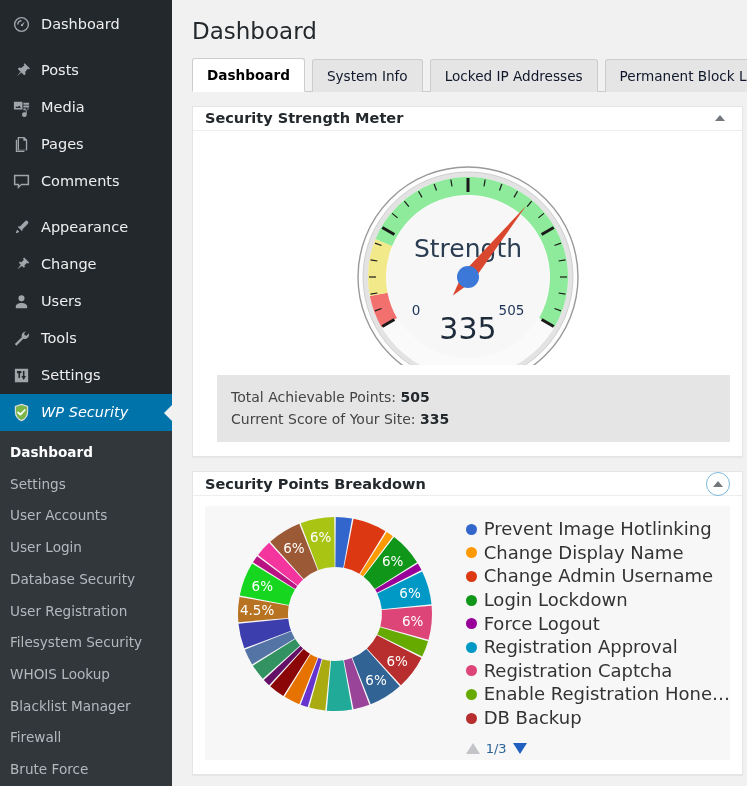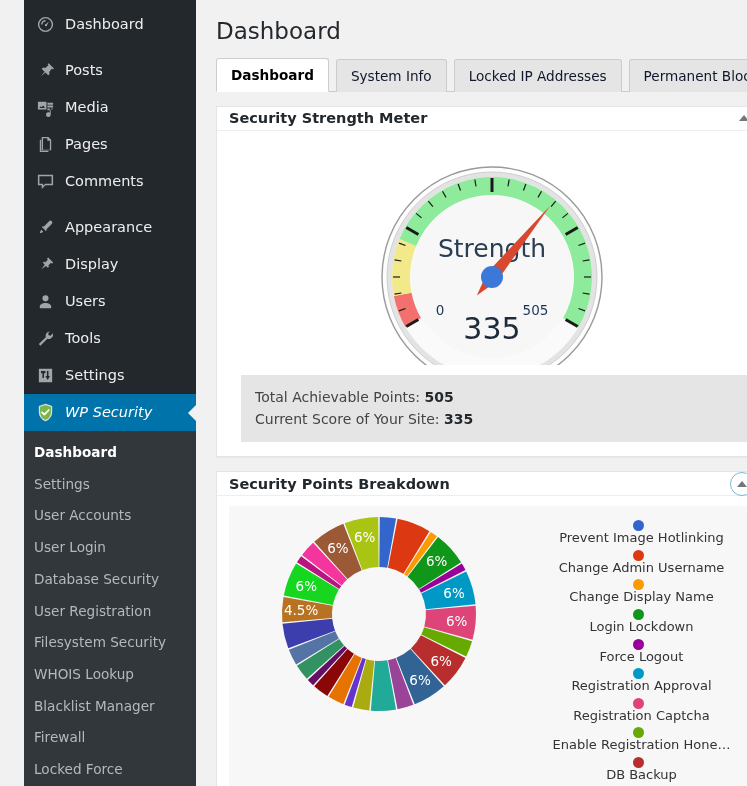--- a/index.html
+++ b/index.html
@@ -3,21 +3,21 @@
 <meta charset="utf-8">
 <style>
   * { box-sizing: border-box; }
   html, body {
     margin: 0; padding: 0;
     width: 747px; height: 786px;
     overflow: hidden;
     background: #f1f1f1;
     font-family: "DejaVu Sans", "Liberation Sans", sans-serif;
   }
-  #app { position: relative; width: 747px; height: 786px; display: flex; padding-left: 24px; }
+  #app { position: relative; width: 747px; height: 786px; display: flex; }
 
   
   #sidebar {
     width: 172px; min-width: 172px; height: 786px;
     background: #23282d; color: #eee;
     position: relative; overflow: hidden;
   }
   .menu-top { padding-top: 6px; }
   .menu-item {
     display: flex; align-items: center;
@@ -132,22 +132,22 @@
     background: #f7f7f7; display: flex;
     align-items: flex-start; padding: 6px 0 4px 0;
     position: relative; min-height: 212px;
   }
   .donut-col { width: 300px; display: flex; justify-content: center; }
   .legend-col {
     flex: 1; padding-top: 8px; position: relative;
   }
   .legend-row {
     display: flex; align-items: center;
-    font-size: 13px; color: #333; line-height: 1;
-    margin-bottom: 5.6px; white-space: nowrap; flex-direction: column;
+    font-size: 18px; color: #333; line-height: 1;
+    margin-bottom: 5.6px; white-space: nowrap;
   }
   .legend-dot {
     width: 11px; height: 11px; border-radius: 50%;
     margin-right: 7px; flex-shrink: 0;
   }
   .pager {
     display: flex; align-items: center;
     margin-top: 14px; font-size: 13px; color: #2a6496;
   }
   .tri-up-dis {
@@ -220,21 +220,21 @@
             </svg>
           </span>
           <span class="menu-label">Appearance</span>
         </div>
         <div class="menu-item">
           <span class="mi-icon">
             <svg width="19" height="19" viewBox="0 0 20 20" fill="currentColor">
               <path d="M12.8 2.6l-1.3 1.3 1 1-3 3-1-1-1.3 1.3 2 2-3.6 4.9 4.9-3.6 2 2 1.3-1.3-1-1 3-3 1 1 1.3-1.3z"></path>
             </svg>
           </span>
-          <span class="menu-label">Display</span>
+          <span class="menu-label">Change</span>
         </div>
         <div class="menu-item">
           <span class="mi-icon">
             <svg width="19" height="19" viewBox="0 0 20 20" fill="currentColor">
               <path d="M10 3.5a3.2 3.2 0 103.2 3.2A3.2 3.2 0 0010 3.5zm0 8c-3 0-6 1.6-6 3.6V17h12v-1.9c0-2-3-3.6-6-3.6z"></path>
             </svg>
           </span>
           <span class="menu-label">Users</span>
         </div>
         <div class="menu-item">
@@ -267,21 +267,21 @@
         <div class="sub-item current">Dashboard</div>
         <div class="sub-item">Settings</div>
         <div class="sub-item">User Accounts</div>
         <div class="sub-item">User Login</div>
         <div class="sub-item">Database Security</div>
         <div class="sub-item">User Registration</div>
         <div class="sub-item">Filesystem Security</div>
         <div class="sub-item">WHOIS Lookup</div>
         <div class="sub-item">Blacklist Manager</div>
         <div class="sub-item">Firewall</div>
-        <div class="sub-item">Locked Force</div>
+        <div class="sub-item">Brute Force</div>
       </div>
   </div>
 
   <div id="main">
 
     <h1 id="page-title">Dashboard</h1>
 
     <div id="tabs">
         <div class="tab active">Dashboard</div>
         <div class="tab">System Info</div>
@@ -400,26 +400,26 @@
                 <text x="90.66753761030748" y="30.328098224655676" fill="#ffffff" font-size="13.5" text-anchor="middle" font-family="&quot;DejaVu Sans&quot;,&quot;Liberation Sans&quot;,sans-serif">6%</text>
               </svg>
           </div>
           <div class="legend-col">
             <div id="legend-rows">
                 <div class="legend-row">
                   <span class="legend-dot" style="background: rgb(51, 102, 204);"></span>
                   <span>Prevent Image Hotlinking</span>
                 </div>
                 <div class="legend-row">
+                  <span class="legend-dot" style="background: rgb(255, 153, 0);"></span>
+                  <span>Change Display Name</span>
+                </div>
+                <div class="legend-row">
                   <span class="legend-dot" style="background: rgb(220, 57, 18);"></span>
                   <span>Change Admin Username</span>
-                </div>
-                <div class="legend-row">
-                  <span class="legend-dot" style="background: rgb(255, 153, 0);"></span>
-                  <span>Change Display Name</span>
                 </div>
                 <div class="legend-row">
                   <span class="legend-dot" style="background: rgb(16, 150, 24);"></span>
                   <span>Login Lockdown</span>
                 </div>
                 <div class="legend-row">
                   <span class="legend-dot" style="background: rgb(153, 0, 153);"></span>
                   <span>Force Logout</span>
                 </div>
                 <div class="legend-row">

